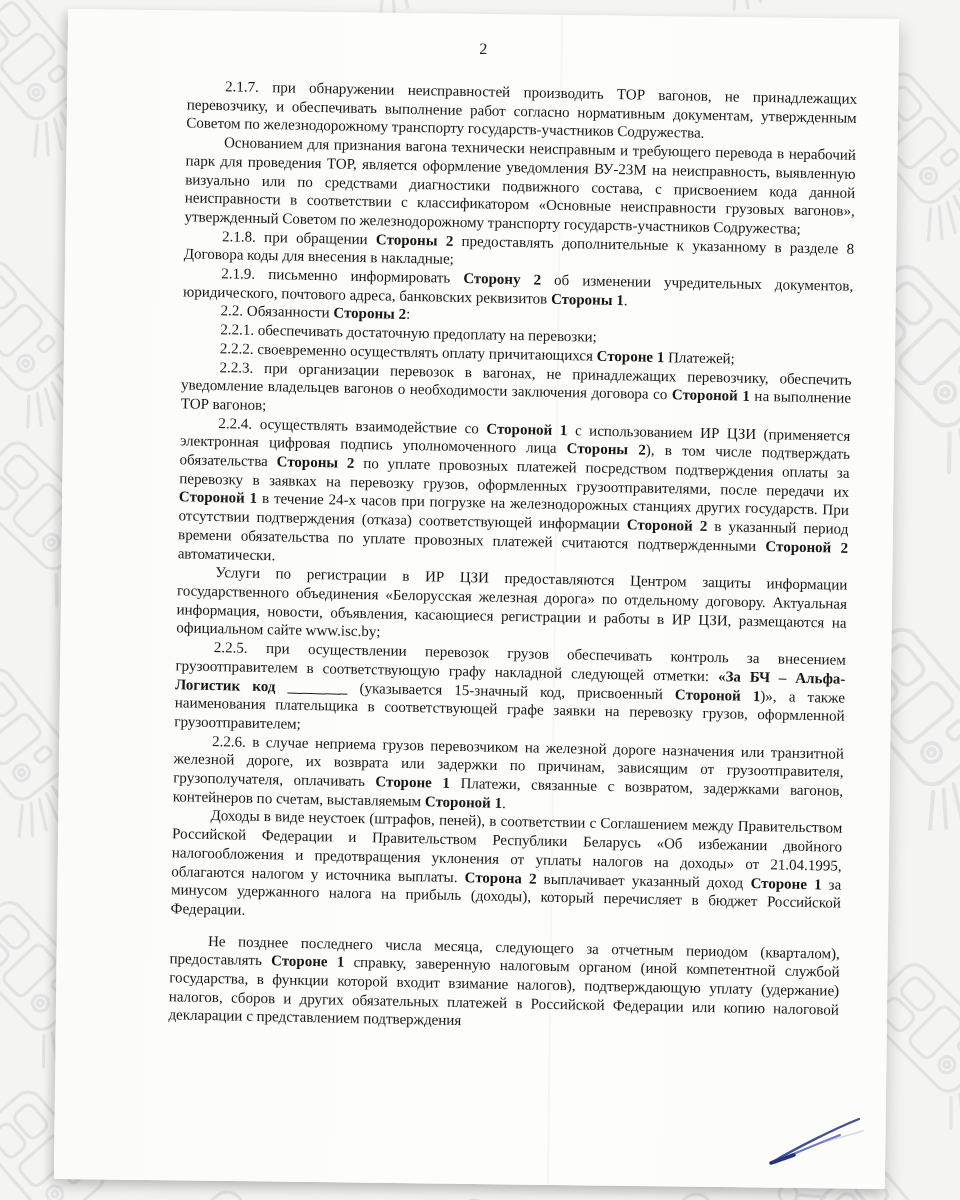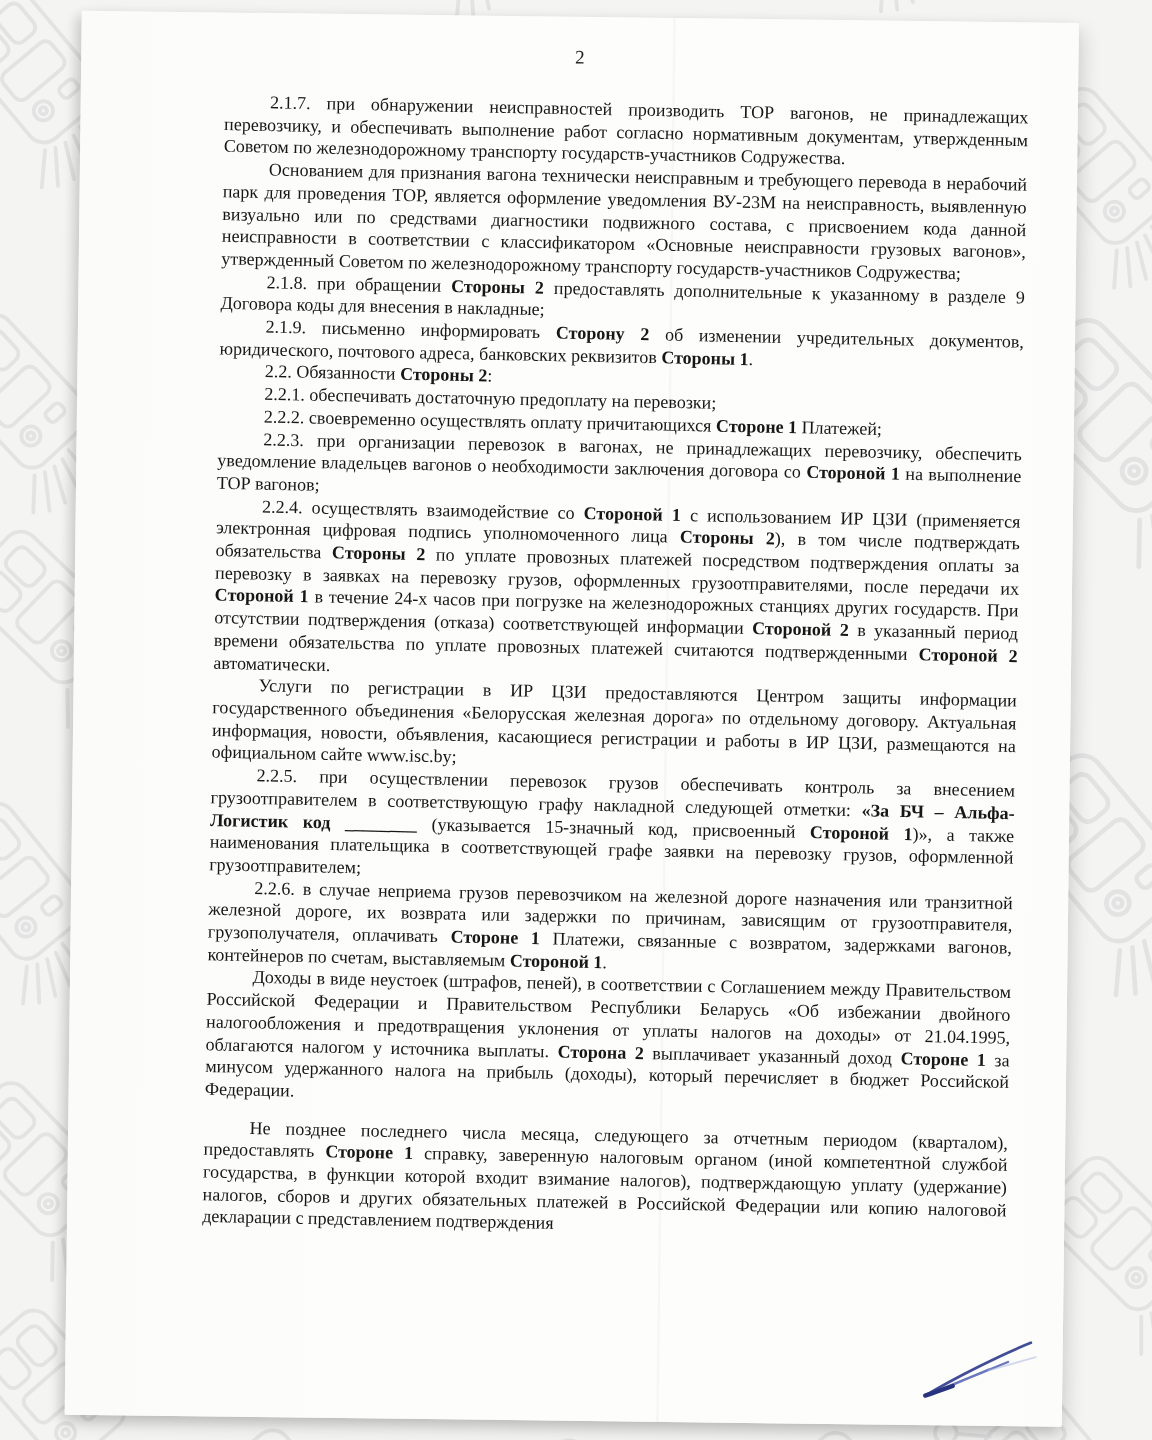--- a/index.html
+++ b/index.html
@@ -163,21 +163,21 @@
         <use href="#train"></use>
       </svg>
     </div>
 
   <div class="sheet">
     <div class="seam"></div>
     <div class="pagenum">2</div>
     <div class="doc-body">
         <p><span>2.1.7. при обнаружении неисправностей производить ТОР вагонов, не принадлежащих перевозчику, и обеспечивать выполнение работ согласно нормативным документам, утвержденным Советом по железнодорожному транспорту государств-участников Содружества.</span></p>
         <p><span>Основанием для признания вагона технически неисправным и требующего перевода в нерабочий парк для проведения ТОР, является оформление уведомления ВУ-23М на неисправность, выявленную визуально или по средствами диагностики подвижного состава, с присвоением кода данной неисправности в соответствии с классификатором «Основные неисправности грузовых вагонов», утвержденный Советом по железнодорожному транспорту государств-участников Содружества;</span></p>
-        <p><span>2.1.8. при обращении </span><span class="b">Стороны 2</span><span> предоставлять дополнительные к указанному в разделе 9 Договора коды для внесения в накладные;</span></p>
+        <p><span>2.1.8. при обращении </span><span class="b">Стороны 2</span><span> предоставлять дополнительные к указанному в разделе 8 Договора коды для внесения в накладные;</span></p>
         <p><span>2.1.9. письменно информировать </span><span class="b">Сторону 2</span><span> об изменении учредительных документов, юридического, почтового адреса, банковских реквизитов </span><span class="b">Стороны 1</span><span>.</span></p>
         <p><span>2.2. Обязанности </span><span class="b">Стороны 2</span><span>:</span></p>
         <p><span>2.2.1. обеспечивать достаточную предоплату на перевозки;</span></p>
         <p><span>2.2.2. своевременно осуществлять оплату причитающихся </span><span class="b">Стороне 1</span><span> Платежей;</span></p>
         <p><span>2.2.3. при организации перевозок в вагонах, не принадлежащих перевозчику, обеспечить уведомление владельцев вагонов о необходимости заключения договора со </span><span class="b">Стороной 1</span><span> на выполнение ТОР вагонов;</span></p>
         <p><span>2.2.4. осуществлять взаимодействие со </span><span class="b">Стороной 1</span><span> с использованием ИР ЦЗИ (применяется электронная цифровая подпись уполномоченного лица </span><span class="b">Стороны 2</span><span>), в том числе подтверждать обязательства </span><span class="b">Стороны 2</span><span> по уплате провозных платежей посредством подтверждения оплаты за перевозку в заявках на перевозку грузов, оформленных грузоотправителями, после передачи их </span><span class="b">Стороной 1</span><span> в течение 24-х часов при погрузке на железнодорожных станциях других государств. При отсутствии подтверждения (отказа) соответствующей информации </span><span class="b">Стороной 2</span><span> в указанный период времени обязательства по уплате провозных платежей считаются подтвержденными </span><span class="b">Стороной 2</span><span> автоматически.</span></p>
         <p><span>Услуги по регистрации в ИР ЦЗИ предоставляются Центром защиты информации государственного объединения «Белорусская железная дорога» по отдельному договору. Актуальная информация, новости, объявления, касающиеся регистрации и работы в ИР ЦЗИ, размещаются на официальном сайте www.isc.by;</span></p>
         <p><span>2.2.5. при осуществлении перевозок грузов обеспечивать контроль за внесением грузоотправителем в соответствующую графу накладной следующей отметки: </span><span class="b">«За БЧ – Альфа-Логистик код ________</span><span> (указывается 15-значный код, присвоенный </span><span class="b">Стороной 1</span><span>)», а также наименования плательщика в соответствующей графе заявки на перевозку грузов, оформленной грузоотправителем;</span></p>
         <p><span>2.2.6. в случае неприема грузов перевозчиком на железной дороге назначения или транзитной железной дороге, их возврата или задержки по причинам, зависящим от грузоотправителя, грузополучателя, оплачивать </span><span class="b">Стороне 1</span><span> Платежи, связанные с возвратом, задержками вагонов, контейнеров по счетам, выставляемым </span><span class="b">Стороной 1</span><span>.</span></p>
         <p><span>Доходы в виде неустоек (штрафов, пеней), в соответствии с Соглашением между Правительством Российской Федерации и Правительством Республики Беларусь «Об избежании двойного налогообложения и предотвращения уклонения от уплаты налогов на доходы» от 21.04.1995, облагаются налогом у источника выплаты. </span><span class="b">Сторона 2</span><span> выплачивает указанный доход </span><span class="b">Стороне 1</span><span> за минусом удержанного налога на прибыль (доходы), который перечисляет в бюджет Российской Федерации.</span></p>

